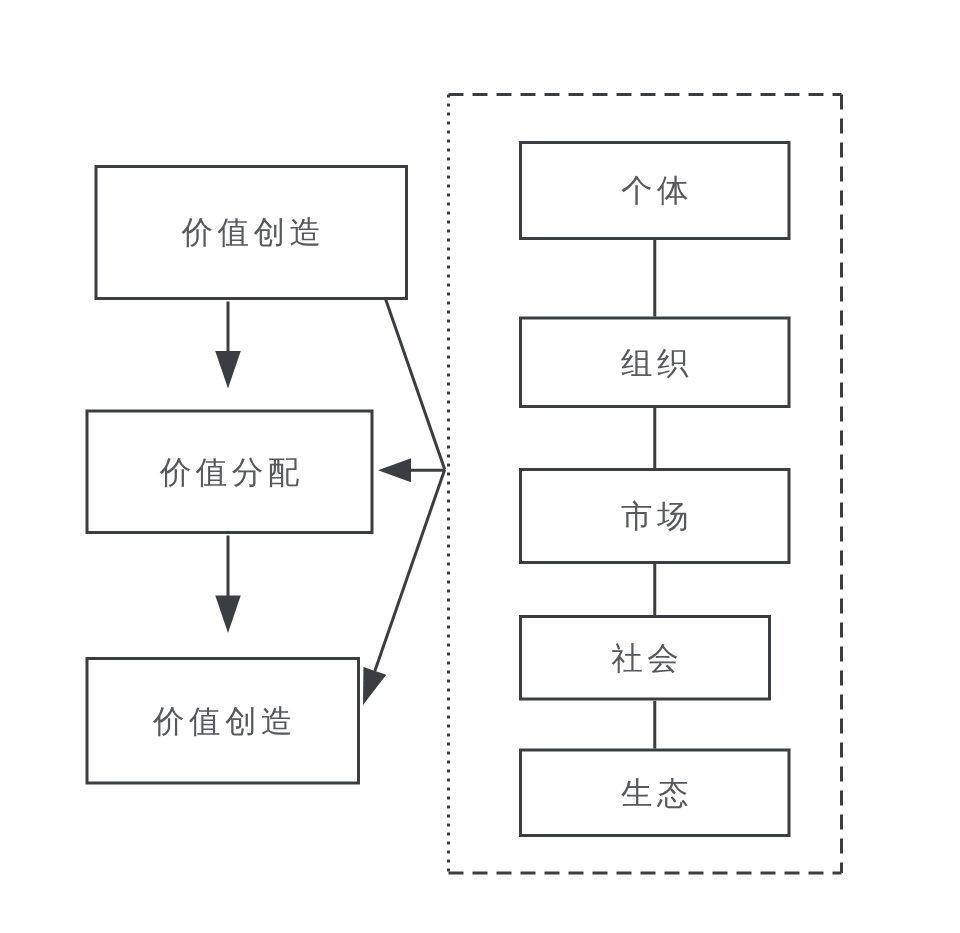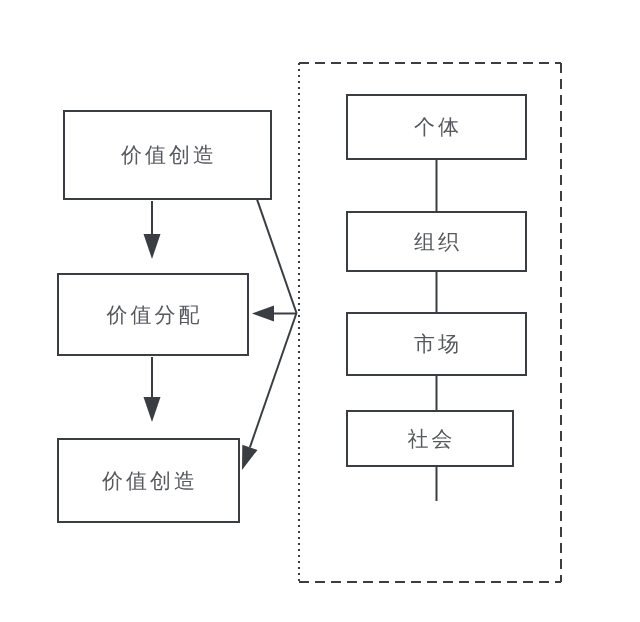--- a/index.html
+++ b/index.html
@@ -116,14 +116,17 @@
   </div>
   <div class="node pos-organization">
     <span>组织</span>
   </div>
   <div class="node pos-market">
     <span>市场</span>
   </div>
   <div class="node pos-society">
     <span>社会</span>
   </div>
+  <div class="node pos-ecology">
+    <span>生态</span>
+  </div>
 
 </div>
 
 </body></html>

